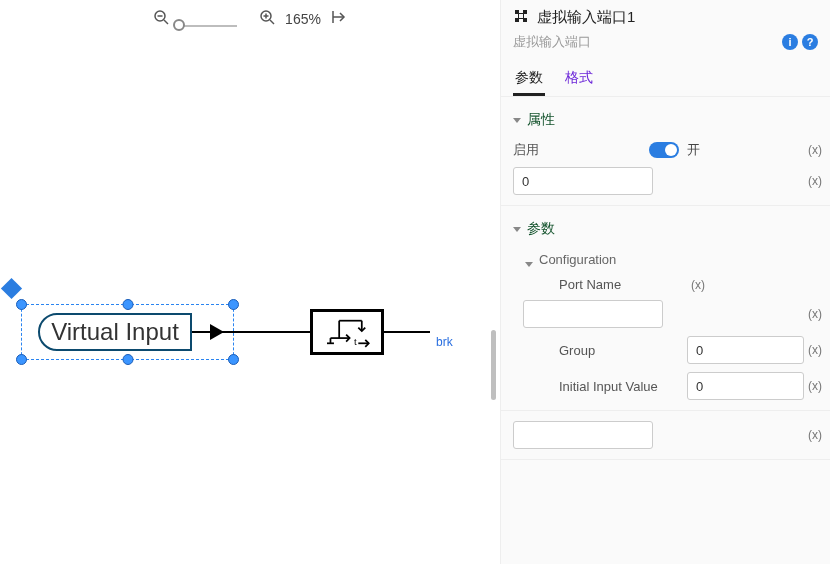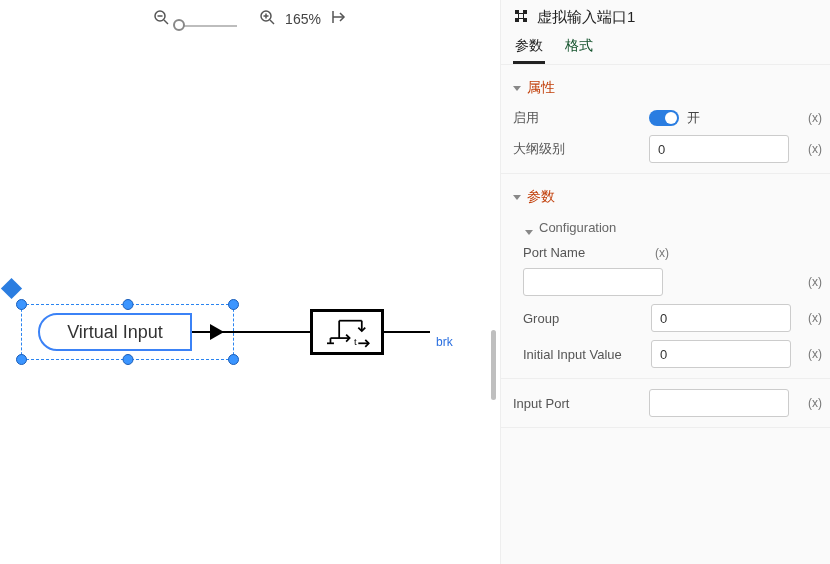--- a/index.html
+++ b/index.html
@@ -85,26 +85,26 @@
     position:absolute;
     left: 4px; top: 251px;
     width: 15px; height: 15px;
     background: #2b7de0;
     transform: rotate(45deg);
   }
   .vin-block {
     position: absolute;
     left: 38px; top: 283px;
     width: 154px; height: 38px;
-    border: 2px solid #3b82f6;
+    border: 2px solid #0c4a6e;
     border-top-left-radius: 19px;
     border-bottom-left-radius: 19px;
     background: #fff;
     display:flex; align-items:center; justify-content:center;
-    font-size: 18px;
+    font-size: 24px;
     font-family: Arial, sans-serif;
     text-align: center;
   }
   .wire {
     position: absolute;
     left: 192px; top: 301px;
     width: 118px; height: 2px;
     background: #000;
   }
   .arrow {
@@ -182,39 +182,39 @@
     cursor:pointer;
   }
   .tabs {
     display:flex;
     gap: 18px;
     padding: 4px 12px 0 12px;
     border-bottom: 1px solid #eee;
   }
   .tab {
     padding: 6px 2px;
-    color: #14532d;
+    color: #6d28d9;
     cursor: pointer;
     font-size: 14px;
   }
   .tab.active {
     color: #222;
     font-weight: 500;
     border-bottom: 3px solid #222;
   }
   .section {
     border-bottom: 1px solid #eee;
     padding: 6px 0;
   }
   .section-header {
     display:flex;
     align-items:center;
     gap: 6px;
     padding: 8px 12px;
-    color: #c2410c;
+    color: #14532d;
     font-size: 14px;
     cursor:pointer;
   }
   .sub-header {
     display:flex;
     align-items:flex-end;
     gap: 6px;
     padding: 6px 12px 6px 24px;
     color: #666;
     font-size: 13px;
@@ -231,21 +231,21 @@
     display:flex;
     align-items:center;
     padding: 4px 4px 4px 12px;
   }
   .row.indent { padding-left: 22px; }
   .row-label {
     flex: 0 0 136px;
     color: #555;
     font-size: 13px;
   }
-  .row.indent .row-label { flex: 0 0 128px; }
+  .row.indent .row-label { flex: 0 0 128px; margin-left: 36px; }
   .row-control { flex: 1; display:flex; align-items:center; }
   .x-btn {
     width: 22px;
     color:#777;
     font-size:12px;
     text-align:center;
     cursor:pointer;
   }
   .toggle {
     position:relative;
@@ -353,20 +353,27 @@
         <svg width="16" height="16" viewBox="0 0 16 16">
             <rect x="2" y="2" width="4" height="4" fill="#222"></rect>
             <rect x="10" y="2" width="4" height="4" fill="#222"></rect>
             <rect x="2" y="10" width="4" height="4" fill="#222"></rect>
             <rect x="10" y="10" width="4" height="4" fill="#222"></rect>
             <rect x="5.5" y="5.5" width="5" height="5" fill="none" stroke="#222" stroke-width="1"></rect>
           </svg>
       </span>
       <span>虚拟输入端口1</span>
     </div>
+    <div class="panel-subtitle-row">
+      <span class="panel-subtitle">虚拟输入端口</span>
+      <div class="info-icons">
+        <div class="info-icon">i</div>
+        <div class="info-icon">?</div>
+      </div>
+    </div>
   </div>
 
   <div class="tabs">
     <div class="tab active">参数</div>
     <div class="tab">格式</div>
   </div>
 
   <div class="section">
     <div class="section-header">
       <span class="chev"></span>
@@ -376,21 +383,20 @@
       <div class="row-label">启用</div>
       <div class="row-control">
         <div class="toggle">
             <div class="knob"></div>
           </div>
         <span class="toggle-label">开</span>
       </div>
       <div class="x-btn">(x)</div>
     </div>
     <div class="row">
-      <div class="row-label">大纲级别</div>
       <div class="row-control">
         <input class="txt" value="0" style="">
       </div>
       <div class="x-btn">(x)</div>
     </div>
   </div>
 
   <div class="section">
     <div class="section-header">
       <span class="chev"></span>
@@ -421,20 +427,19 @@
       <div class="row-label">Initial Input Value</div>
       <div class="row-control">
         <input class="txt" value="0" style="">
       </div>
       <div class="x-btn">(x)</div>
     </div>
   </div>
 
   <div class="section">
     <div class="row">
-      <div class="row-label">Input Port</div>
       <div class="row-control">
         <input class="txt" value="" style="">
       </div>
       <div class="x-btn">(x)</div>
     </div>
   </div>
 </div>
 
 </body></html>

